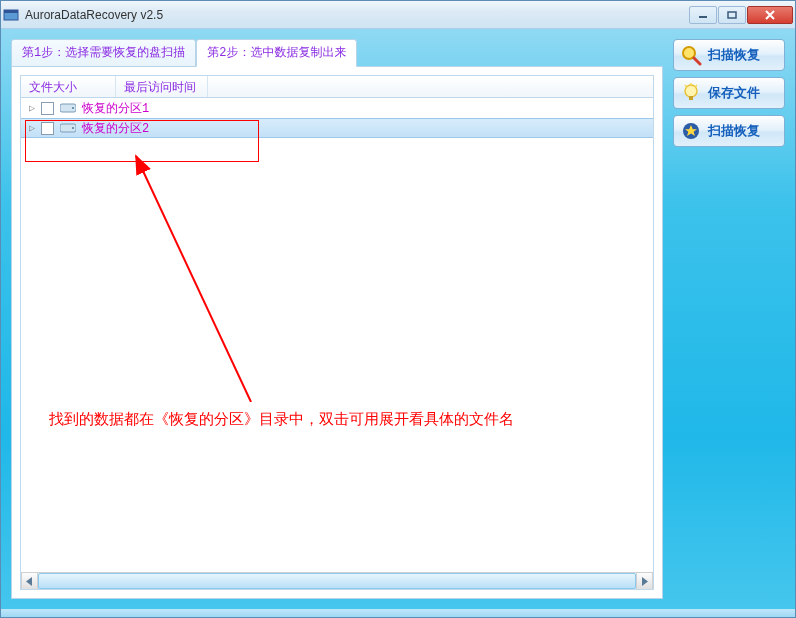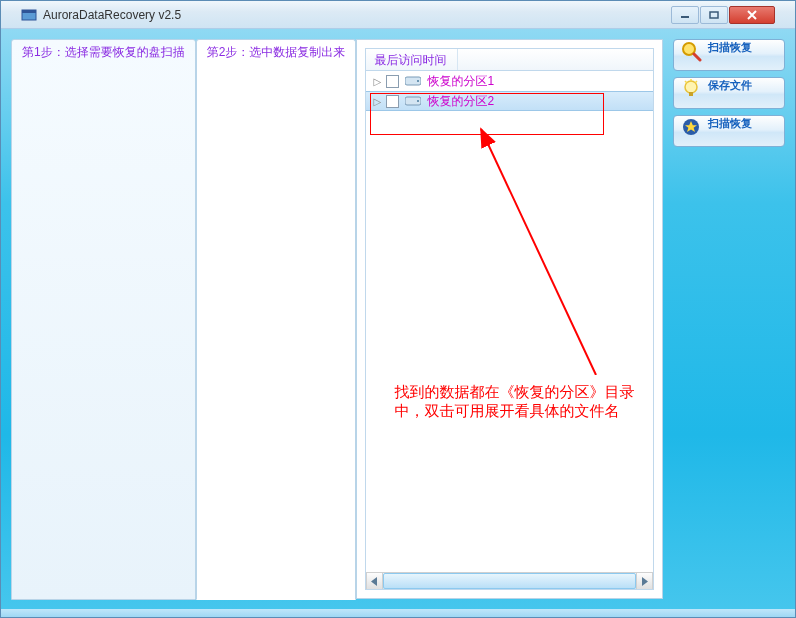--- a/index.html
+++ b/index.html
@@ -9,21 +9,21 @@
   width: 796px; height: 618px;
   background: linear-gradient(to bottom, #d9ecf9 0%, #c8e4f6 100%);
   border: 1px solid #5b8cb5;
   display: flex; flex-direction: column;
 }
 
 .titlebar {
   height: 28px;
   background: linear-gradient(to bottom, #f0f7fc 0%, #dceaf5 40%, #cfe4f3 100%);
   display: flex; align-items: center;
-  padding: 0 20px;
+  padding: 0 2px;
   border-bottom: 1px solid #aecde8;
 }
 .titlebar .app-icon {
   width: 16px; height: 16px; margin-right: 6px;
 }
 .titlebar .title-text { flex: 1; color: #333; }
 .win-controls { display: flex; gap: 0; }
 .win-btn {
   width: 28px; height: 18px;
   display: flex; align-items: center; justify-content: center;
@@ -36,21 +36,21 @@
 
 .client {
   flex: 1;
   background: linear-gradient(to bottom, #8fd9f3 0%, #3cc2eb 30%, #1fb8e8 70%, #45c6ed 100%);
   padding: 10px;
   display: flex;
   gap: 10px;
   align-items: flex-start;
 }
 
-.left-panel { flex: 1; display: flex; flex-direction: row; height: 100%; }
+.left-panel { flex: 1; display: flex; flex-direction: column; height: 100%; font-family: Liberation Mono, monospace; }
 
 .tabs {
   display: flex;
   margin-bottom: -1px;
   position: relative;
   z-index: 2;
 }
 .tab {
   padding: 4px 10px 5px 10px;
   border: 1px solid #b8d4e8;
@@ -155,25 +155,25 @@
 .right-panel {
   width: 112px;
   display: flex; flex-direction: column;
   gap: 6px;
 }
 .action-btn {
   height: 32px;
   background: linear-gradient(to bottom, #fefefe 0%, #e4f1fb 45%, #d0e7f8 55%, #e2f0fa 100%);
   border: 1px solid #7fb0d6;
   border-radius: 4px;
-  display: flex; 
+  display: flex; align-items: center;
   padding: 0 6px;
   gap: 6px;
   color: #1560bd;
-  font-size: 11px;
+  font-size: 13px;
   font-weight: bold;
 }
 .action-btn .btn-icon { width: 22px; height: 22px; display: flex; align-items: center; justify-content: center; }
 
 .statusbar {
   height: 8px;
   background: linear-gradient(to bottom, #bfe6fa, #9ed8f4);
 }
 </style>
 </head>
@@ -214,20 +214,21 @@
 
       <div class="tabs">
         <div class="tab">第1步：选择需要恢复的盘扫描</div>
         <div class="tab active">第2步：选中数据复制出来</div>
       </div>
 
       <div class="content-pane">
         <div class="inner-list">
 
           <div class="list-header">
+            <div class="col col-size">文件大小</div>
             <div class="col col-time">最后访问时间</div>
           </div>
 
           <div class="list-body">
 
             <div class="tree-row">
               <span class="expander">▷</span>
               <span class="checkbox"></span>
               <span class="drive-icon">
                 <svg viewBox="0 0 16 12">

